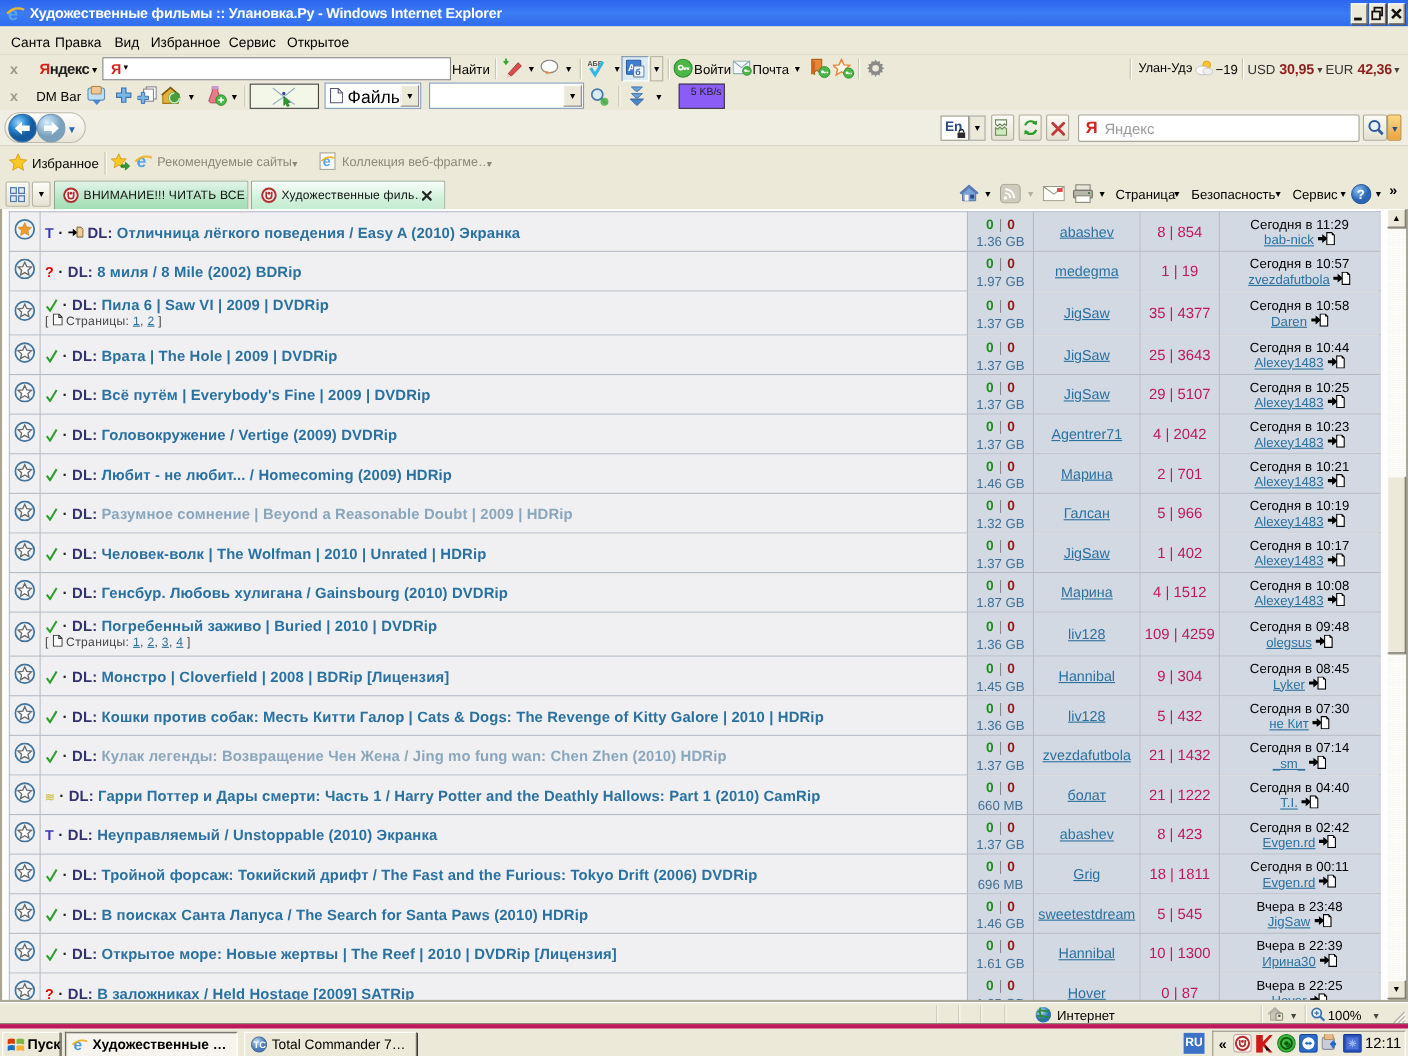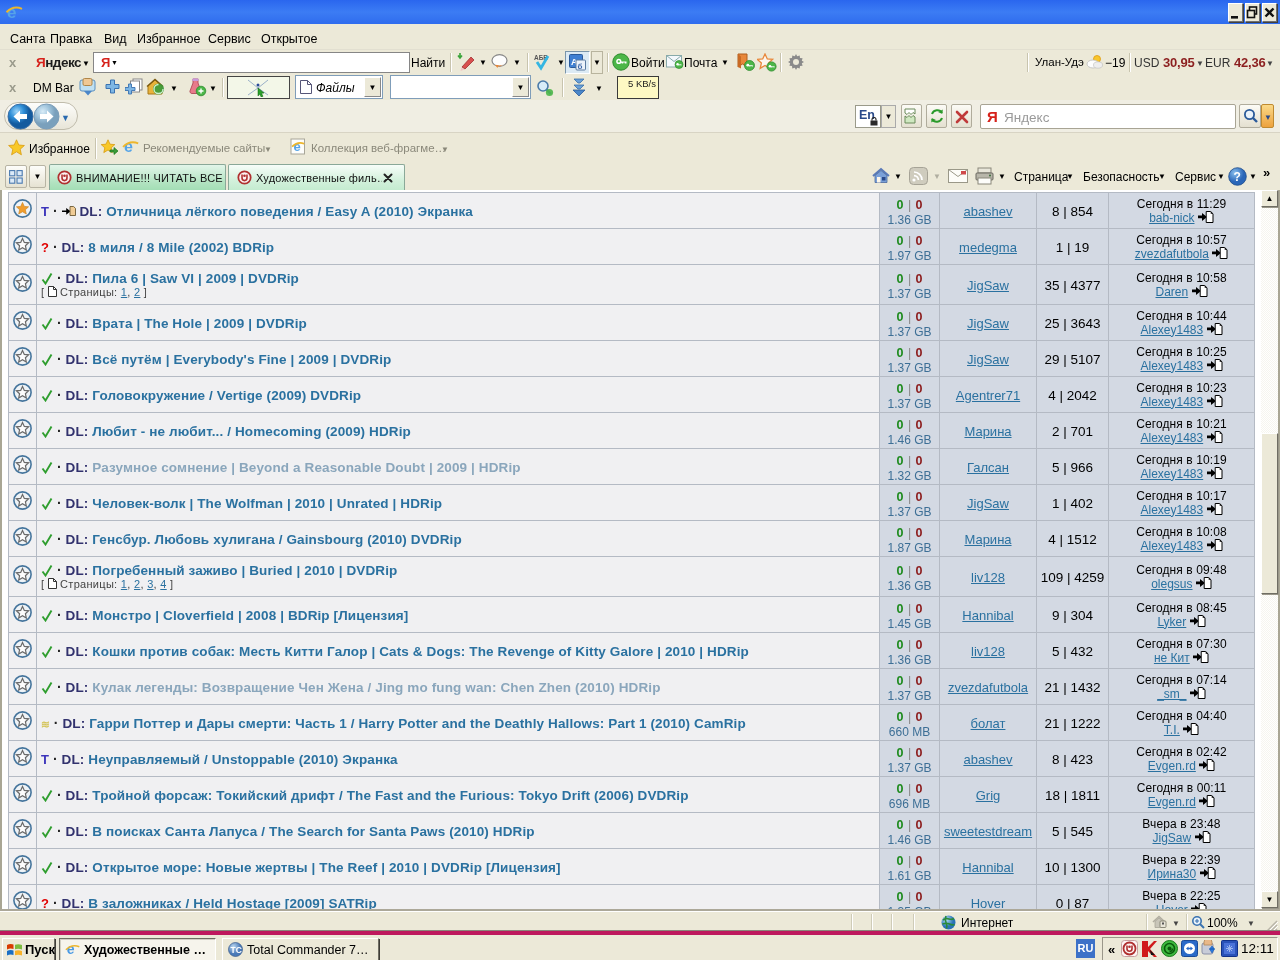--- a/index.html
+++ b/index.html
@@ -38,21 +38,21 @@
 .tdl { color:#32326e; font-weight:bold; }
 a.ttl { color:#2a71a0; font-weight:bold; text-decoration:none; }
 a.ttlv { color:#8aa6bc; font-weight:bold; text-decoration:none; }
 .pgline { font-size:11px; color:#444; margin-top:1px; letter-spacing:0.3px; }
 .pgline a { color:#2a71a0; }
 .st0 { color:#1c8a1c; font-weight:bold; font-size:12.5px; }
 .st1 { color:#8b1a1a; font-weight:bold; font-size:12.5px; }
 .stsep { color:#888; font-size:12.5px; }
 .gb { color:#3d6f96; font-size:12px; }
 a.auth { color:#2a71a0; font-size:13px; }
-.repl { font-size:13.5px; color:#000000; }
+.repl { font-size:13.5px; color:#be185d; }
 .lp1 { font-size:12px; color:#000; letter-spacing:0.1px;}
 .lp2 { font-size:12px; }
 .lp2 a { color:#2a71a0; }
 
 .sbtn { width:17px; height:17px; background:#ece9d8; border:1px solid #fff; border-right-color:#6f6d63; border-bottom-color:#6f6d63; box-shadow:1px 1px 0 #9a978a; font-size:8px; text-align:center; line-height:15px; color:#000;}
 
 #statusbar { left:0; top:911px; width:1280px; height:20px; background:#ece9d8; border-top:1px solid #fff; box-shadow:0 -2px 0 #aca899;}
 .svsep { top:2px; width:2px; height:16px; border-left:1px solid #cfccb8; border-right:1px solid #fff; }
 
 
@@ -63,20 +63,21 @@
 </head>
 <body>
 
 <div id="titlebar" class="abs">
   <div class="abs" id="ietitleicon" style="left:5px;top:3px;width:18px;height:18px;">
     <svg width="18" height="18" viewBox="0 0 18 18">
       <text x="2" y="15" font-family="Liberation Sans" font-weight="bold" font-size="17" fill="#56a4e8">e</text>
       <path d="M1.5 9.2 Q8.5 2.2 17 5.8" stroke="#edb62c" stroke-width="2" fill="none"></path>
     </svg>
   </div>
+  <div class="abs" id="titletext">Художественные фильмы :: Улановка.Ру - Windows Internet Explorer</div>
   <div class="abs winbtn" style="left:1228px;"><svg width="13" height="17" viewBox="0 0 13 17">
         <rect x="2" y="12" width="7" height="2.6" fill="#111"></rect>
       </svg></div>
   <div class="abs winbtn" style="left:1245px;"><svg width="13" height="17" viewBox="0 0 13 17">
         <rect x="3.5" y="3" width="7" height="7" fill="none" stroke="#111" stroke-width="1.6"></rect>
         <rect x="1.5" y="6.5" width="7" height="7" fill="#ece9d8" stroke="#111" stroke-width="1.6"></rect>
       </svg></div>
   <div class="abs winbtn" style="left:1262px;"><svg width="13" height="17" viewBox="0 0 13 17">
         <path d="M2.5 4.5 L10.5 12.5 M10.5 4.5 L2.5 12.5" stroke="#111" stroke-width="2.4"></path>
       </svg></div>
@@ -217,38 +218,38 @@
         <path d="M2 2 L12 10 M22 2 L12 10 M2 17 L12 10 M22 17 L12 10" stroke="#9ab0c8" stroke-width="1"></path>
         <circle cx="12" cy="7" r="1.5" fill="#2a4a9a"></circle>
         <path d="M12 10 l6 5 -2.5 0.3 1.5 3 -1.8 0.8 -1.5 -3 -1.7 1.9 z" fill="#2aa02a" stroke="#0a600a" stroke-width="0.5"></path>
       </svg>
   </div>
   <div class="abs" style="left:295px;top:0px;width:88px;height:24px;background:#fff;border:1px solid #7f9db9;">
     <svg width="12" height="14" viewBox="0 0 12 14" style="position:absolute;left:4px;top:4px;">
         <path d="M0.5 0.5 h7 l4 4 v9 h-11 z" fill="#fff" stroke="#557"></path>
         <path d="M7.5 0.5 v4 h4" fill="none" stroke="#557"></path>
       </svg>
-    <span style="position:absolute;left:20px;top:5px;font-size:12px;font-style:italic;">Файлы</span>
+    <span style="position:absolute;left:20px;top:5px;font-size:16px;">Файлы</span>
     <div style="position:absolute;right:1px;top:1px;width:17px;height:20px;background:#ece9d8;border:1px solid #fff;border-right-color:#888;border-bottom-color:#888;font-size:8px;text-align:center;line-height:19px;">▼</div>
   </div>
   <div class="abs" style="left:390px;top:0px;width:141px;height:24px;background:#fff;border:1px solid #7f9db9;">
     <div style="position:absolute;right:1px;top:1px;width:17px;height:20px;background:#ece9d8;border:1px solid #fff;border-right-color:#888;border-bottom-color:#888;font-size:8px;text-align:center;line-height:19px;">▼</div>
   </div>
   <div class="abs" style="left:536px;top:4px;"><svg width="18" height="18" viewBox="0 0 18 18">
         <circle cx="7" cy="7" r="5" fill="#d8ecf8" stroke="#4a7aa8" stroke-width="1.6"></circle>
         <path d="M10.5 10.5 L15 15" stroke="#4a7aa8" stroke-width="2.4"></path>
         <circle cx="13.5" cy="13.5" r="3.6" fill="#4cb648" opacity="0.9"></circle>
       </svg></div>
   <div class="abs graysep" style="left:562px;top:3px;height:19px;"></div>
   <div class="abs" style="left:571px;top:3px;"><svg width="17" height="19" viewBox="0 0 17 19">
         <path d="M3 1 h10 l-4 4 h-2 z M3 7 h10 l-4 4 h-2 z" fill="#6aa0d8" stroke="#3a70a8" stroke-width="0.8"></path>
         <path d="M2 12 h12 l-6 6 z" fill="#4a86c8" stroke="#2a5a9a" stroke-width="0.8"></path>
       </svg></div>
   <div class="abs" style="left:595px;top:9px;font-size:8px;">▼</div>
-  <div class="abs" style="left:617px;top:1px;width:42px;height:23px;background:#fef9c3;border:1px solid #3a3a3a;">
+  <div class="abs" style="left:617px;top:1px;width:42px;height:23px;background:#8b5cf6;border:1px solid #3a3a3a;">
     <div style="position:absolute;right:2px;top:1px;font-size:9.5px;color:#222;">5 KB/s</div>
   </div>
 </div>
 
 <div class="abs tbrow" style="top:100px;height:33px;background:#f0eee3;border-bottom:1px solid #d8d4c4;" id="addrbar">
   <div class="abs" style="left:4px;top:2px;width:74px;height:28px;background:linear-gradient(180deg,#fdfdfb,#e8e5d8);border:1px solid #c0bcac;border-radius:14px;"></div>
   <div class="abs" style="left:7px;top:3px;"><svg width="27" height="27" viewBox="0 0 27 27">
     <defs>
           <radialGradient id="bkg" cx="0.35" cy="0.3">
             <stop offset="0" stop-color="#9fd4f6"></stop>

